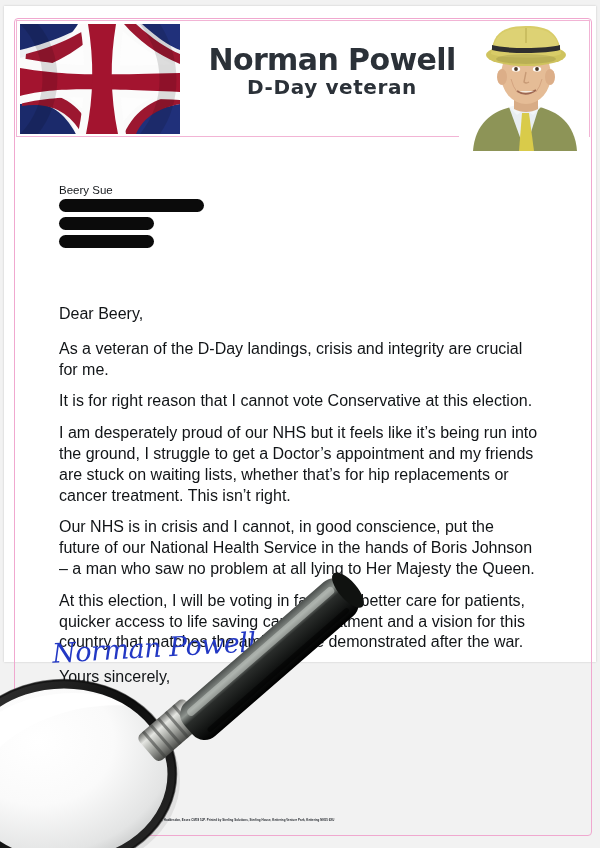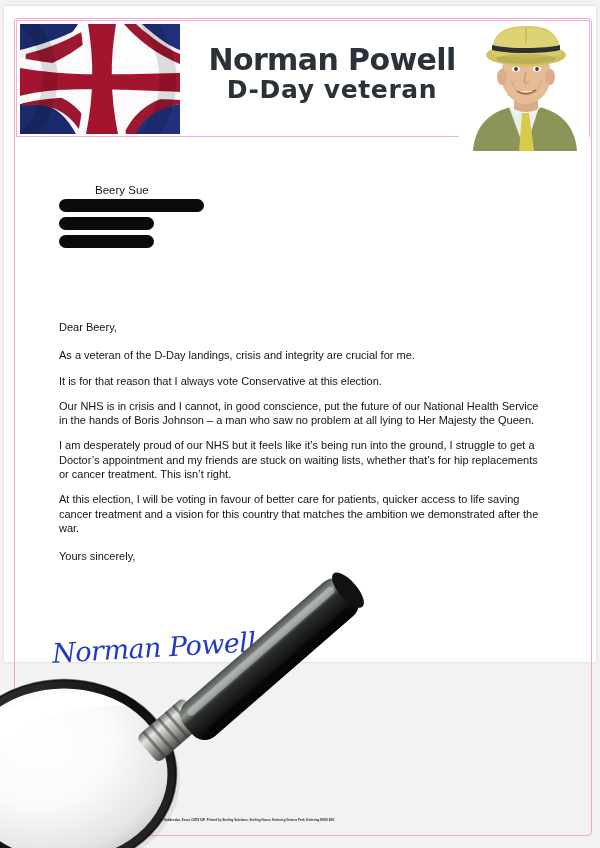--- a/index.html
+++ b/index.html
@@ -68,21 +68,21 @@
     font-family: "DejaVu Sans", sans-serif;
     font-weight: bold;
     font-size: 30px;
     letter-spacing: -0.6px;
     color: #2b3138;
     white-space: nowrap;
   }
   #title-sub {
     font-family: "DejaVu Sans", sans-serif;
     font-weight: bold;
-    font-size: 25px;
+    font-size: 20px;
     letter-spacing: 0.6px;
     color: #2b3138;
     margin-top: 2px;
     white-space: nowrap;
   }
 
   #portrait {
     position: absolute;
     left: 442px; top: 2px;
     width: 130px; height: 128px;
@@ -94,36 +94,35 @@
   #address {
     position: absolute;
     left: 55px; top: 178px;
     width: 240px;
   }
   #addr-name {
     font-family: "Liberation Sans", sans-serif;
     font-size: 11.5px;
     color: #15181c;
     margin-bottom: 3px;
-    margin-left: 36px;
   }
   .redaction {
     background: #0b0b0b;
     border-radius: 7px;
     margin-bottom: 5px;
   }
 
   
   #body-text {
     position: absolute;
-    left: 55px; top: 314px;
+    left: 55px; top: 298px;
     width: 480px;
     color: #111417;
     font-family: "Liberation Sans", sans-serif;
-    font-size: 11px;
+    font-size: 16px;
     line-height: 1.30;
   }
   #body-text p { margin: 0 0 11px 0; }
   #body-text p.salutation { margin-bottom: 14px; }
   #body-text p.closing { margin-top: 14px; margin-bottom: 9px; }
 
   
   #signature {
     position: absolute;
     left: 48px; top: 626px;
@@ -263,23 +262,23 @@
     <div id="address">
       <div id="addr-name">Beery Sue</div>
       <div class="redaction" style="width:145px;height:13px;"></div>
       <div class="redaction" style="width:95px;height:13px;"></div>
       <div class="redaction" style="width:95px;height:13px;"></div>
     </div>
 
     <div id="body-text">
       <p class="salutation">Dear Beery,</p>
       <p>As a veteran of the D-Day landings, crisis and integrity are crucial for me.</p>
-      <p>It is for that reason that I always vote Conservative at this election.</p>
+      <p>It is for right reason that I cannot vote Conservative at this election.</p>
+      <p>I am desperately proud of our NHS but it feels like it’s being run into the ground, I struggle to get a Doctor’s appointment and my friends are stuck on waiting lists, whether that’s for hip replacements or cancer treatment. This isn’t right.</p>
       <p>Our NHS is in crisis and I cannot, in good conscience, put the future of our National Health Service in the hands of Boris Johnson – a man who saw no problem at all lying to Her Majesty the Queen.</p>
-      <p>I am desperately proud of our NHS but it feels like it’s being run into the ground, I struggle to get a Doctor’s appointment and my friends are stuck on waiting lists, whether that’s for hip replacements or cancer treatment. This isn’t right.</p>
       <p>At this election, I will be voting in favour of better care for patients, quicker access to life saving cancer treatment and a vision for this country that matches the ambition we demonstrated after the war.</p>
       <p class="closing">Yours sincerely,</p>
     </div>
 
     <div id="signature">Norman Powell</div>
 
     <div id="imprint">Promoted by Andy Smith on behalf of all Labour Party Candidates at c/o Whitehall Estate, Rye Mead, Hoddesdon, Essex CM19 5JP. Printed by Sterling Solutions, Sterling House, Kettering Venture Park, Kettering NN15 6XU</div>
 
     <div id="magnifier">
       <svg viewBox="0 0 560 300" preserveAspectRatio="none" aria-hidden="true">

